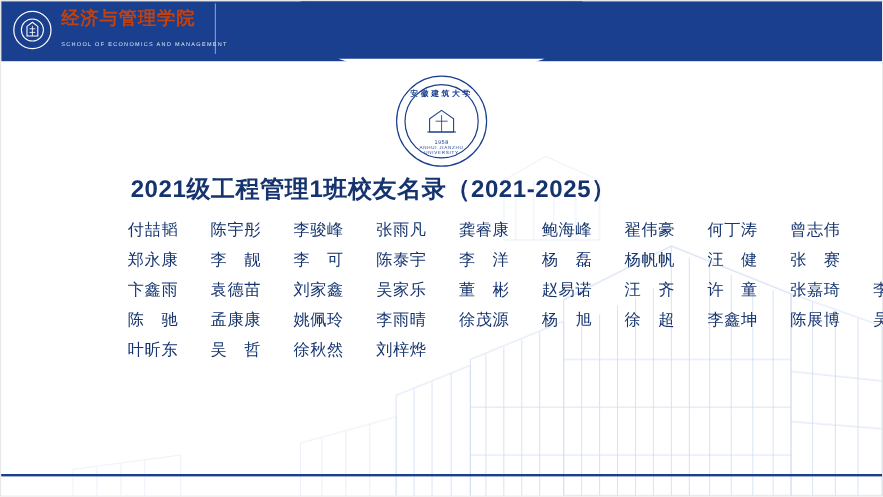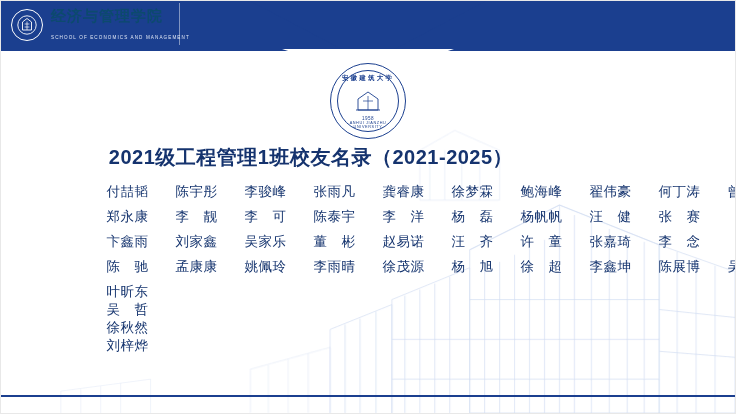--- a/index.html
+++ b/index.html
@@ -78,21 +78,21 @@
     height: 30px;
     border-radius: 50%;
     border: 1.6px solid #ffffff;
     display: flex;
     align-items: center;
     justify-content: center;
     flex: none;
   }
   .logo-mark svg { display: block; }
   .logo-text-cn {
-    color: #0c4a6e;
+    color: #c2410c;
     font-size: 15px;
     font-weight: bold;
     letter-spacing: 1px;
     line-height: 17px;
     white-space: nowrap;
   }
   .logo-text-en {
     color: #dfe6f5;
     font-size: 4.6px;
     letter-spacing: 1.1px;
@@ -196,21 +196,20 @@
     letter-spacing: 0.5px;
   }
   .roster-row .cell {
     width: 69px;
     flex: none;
     text-align: center;
     white-space: nowrap;
   }
   .roster-row.short {
     justify-content: flex-start;
-    flex-direction: column;
   }
 
   
   .bottom-rule {
     position: absolute;
     left: 0;
     bottom: 16px;
     width: 736px;
     height: 2px;
     background: #1b3f8f;
@@ -284,39 +283,39 @@
 
   <div class="slide-title">2021级工程管理1班校友名录（2021-2025）</div>
 
   <div class="roster">
     <div class="roster-row">
       <span class="cell">付喆韬</span>
       <span class="cell">陈宇彤</span>
       <span class="cell">李骏峰</span>
       <span class="cell">张雨凡</span>
       <span class="cell">龚睿康</span>
-      <span class="cell">徐梦霖</span>
       <span class="cell">鲍海峰</span>
       <span class="cell">翟伟豪</span>
       <span class="cell">何丁涛</span>
       <span class="cell">曾志伟</span>
     </div>
     <div class="roster-row">
       <span class="cell">郑永康</span>
       <span class="cell">李　靓</span>
       <span class="cell">李　可</span>
       <span class="cell">陈泰宇</span>
       <span class="cell">李　洋</span>
       <span class="cell">杨　磊</span>
       <span class="cell">杨帆帆</span>
       <span class="cell">汪　健</span>
       <span class="cell">张　赛</span>
     </div>
     <div class="roster-row">
       <span class="cell">卞鑫雨</span>
+      <span class="cell">袁德苗</span>
       <span class="cell">刘家鑫</span>
       <span class="cell">吴家乐</span>
       <span class="cell">董　彬</span>
       <span class="cell">赵易诺</span>
       <span class="cell">汪　齐</span>
       <span class="cell">许　童</span>
       <span class="cell">张嘉琦</span>
       <span class="cell">李　念</span>
     </div>
     <div class="roster-row">

